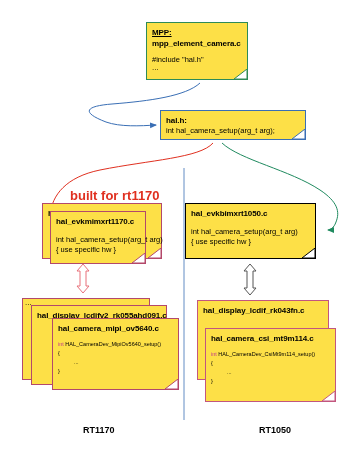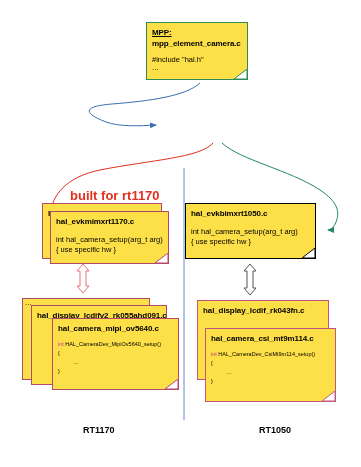--- a/index.html
+++ b/index.html
@@ -25,21 +25,21 @@
 
   
   #mpp{left:146px;top:22px;width:102px;height:58px;border-color:#2e8b57;}
   #mpp .fold{}
 
   
   #halh{left:160px;top:110px;width:146px;height:30px;border-color:#3a6fb5;}
 
   
   #l-outer{left:42px;top:203px;width:120px;height:56px;border-color:#b3496b;}
-  #l-inner{left:50px;top:211px;width:119px;height:53px;border-color:#b3496b;}
+  #l-inner{left:50px;top:211px;width:96px;height:53px;border-color:#b3496b;}
 
   #l-b-outer{left:22px;top:298px;width:128px;height:82px;border-color:#b3496b;}
   #l-b-mid{left:31px;top:305px;width:136px;height:80px;border-color:#b3496b;}
   #l-b-inner{left:52px;top:318px;width:127px;height:72px;border-color:#b3496b;}
 
   
   #r-outer{left:185px;top:203px;width:131px;height:56px;border-color:#000;}
   #r-b-outer{left:197px;top:300px;width:132px;height:80px;border-color:#c2567f;}
   #r-b-inner{left:205px;top:328px;width:131px;height:74px;border-color:#c2567f;}
 
@@ -92,20 +92,29 @@
       <div class="t-title">mpp_element_camera.c</div>
       <div style="height:6px"></div>
       <div class="t-line">#include "hal.h"</div>
       <div class="t-dots">...</div>
     </div>
     <svg class="fold" viewBox="0 0 14 11">
       <path d="M0,10 L13,10 L13,0 z" fill="#ffffff" stroke="#2e8b57" stroke-width="1"></path>
     </svg>
   </div>
 
+  <div class="note" id="halh">
+    <div class="body">
+      <div class="t-title">hal.h:</div>
+      <div class="t-line">int  hal_camera_setup(arg_t arg);</div>
+    </div>
+    <svg class="fold" viewBox="0 0 14 11">
+      <path d="M0,10 L13,10 L13,0 z" fill="#ffffff" stroke="#3a6fb5" stroke-width="1"></path>
+    </svg>
+  </div>
 
   <div class="caption" id="cap-left">built for  rt1170</div>
 
   <div class="note" id="l-outer">
     <div class="body">
       <div class="t-title">hal_evkbmimxrt1170.c</div>
     </div>
     <svg class="fold" viewBox="0 0 14 11">
       <path d="M0,10 L13,10 L13,0 z" fill="#ffffff" stroke="#b3496b" stroke-width="1"></path>
     </svg>

